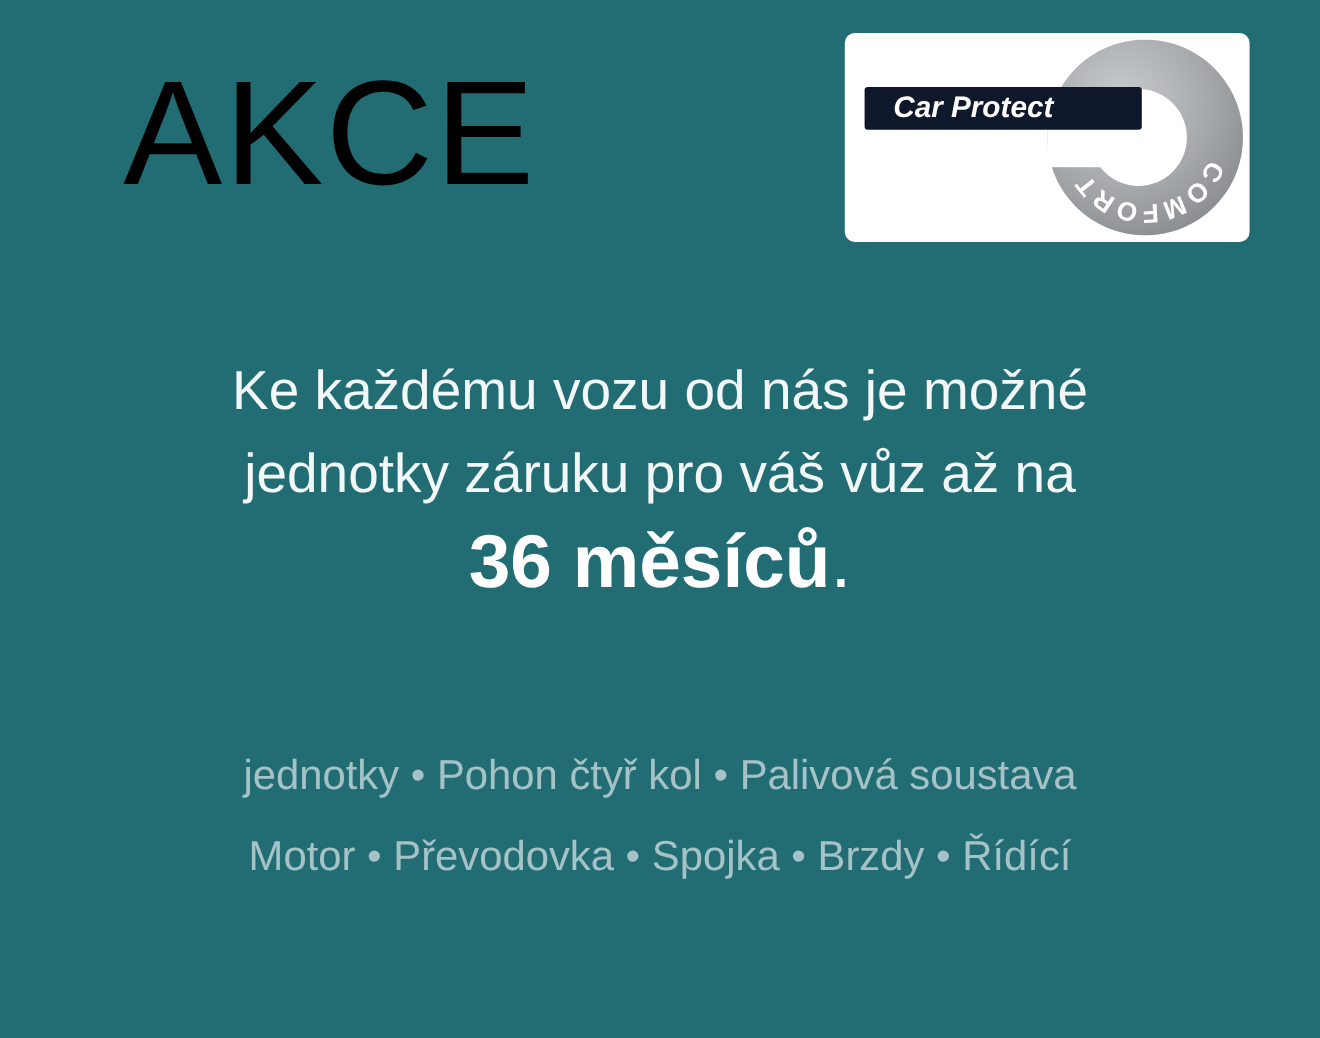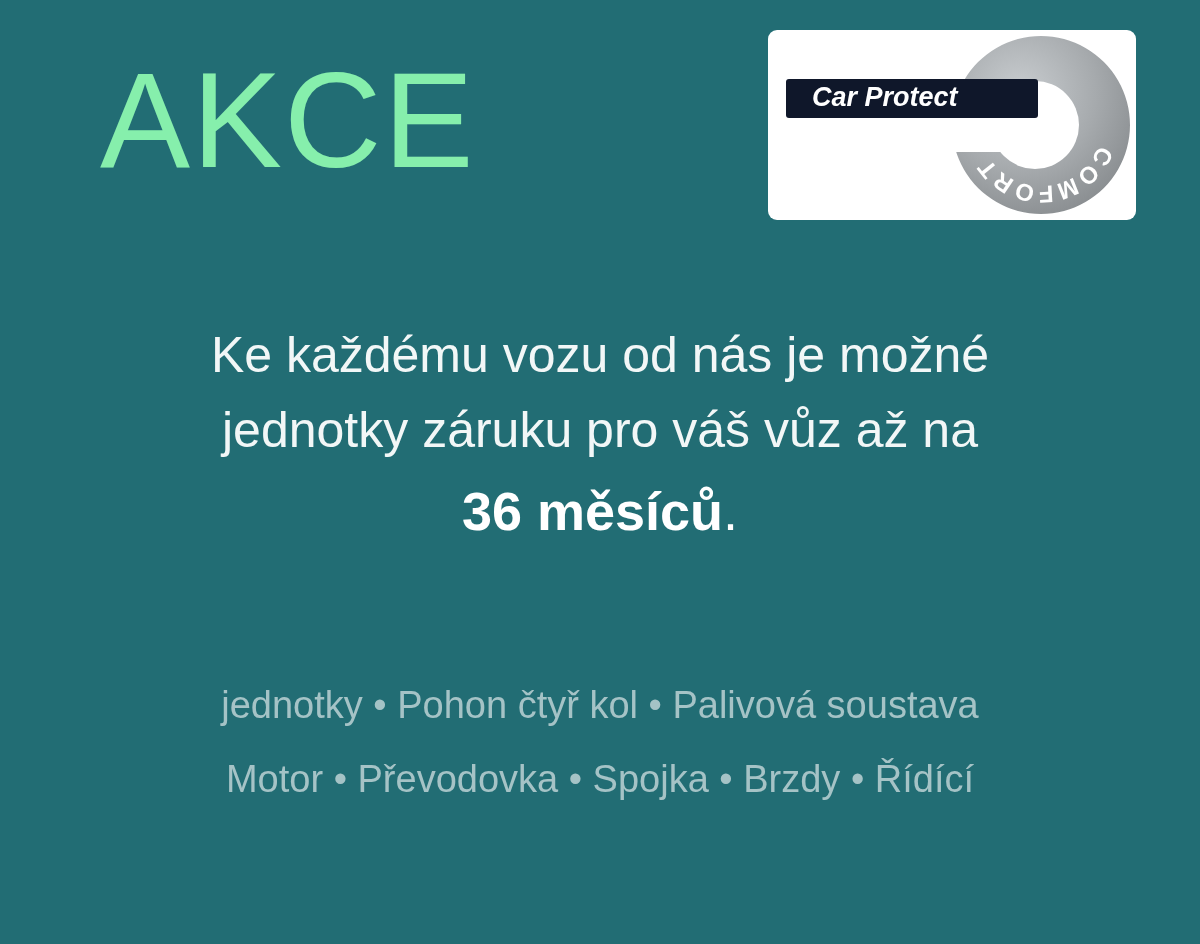--- a/index.html
+++ b/index.html
@@ -20,27 +20,27 @@
     position: relative;
     width: 1200px;
     height: 944px;
     background: #226d74;
     box-sizing: border-box;
   }
 
   
   .akce {
     position: absolute;
-    left: 100px;
+    left: 112px;
     top: 48px;
     font-size: 135px;
     line-height: 1.08;
     font-weight: 400;
     letter-spacing: 2px;
-    color: #86efac;
+    color: #000000;
     white-space: nowrap;
     user-select: none;
   }
 
   
   .logo-card {
     position: absolute;
     left: 768px;
     top: 30px;
     width: 368px;
@@ -129,21 +129,21 @@
     box-sizing: border-box;
   }
 
   .message-line {
     display: block;
     white-space: nowrap;
   }
 
   .message-highlight {
     display: block;
-    font-size: 54px;
+    font-size: 68px;
     line-height: 86px;
     font-weight: 700;
     color: #ffffff;
     white-space: nowrap;
   }
 
   .message-highlight .tail {
     font-weight: 400;
   }
 

